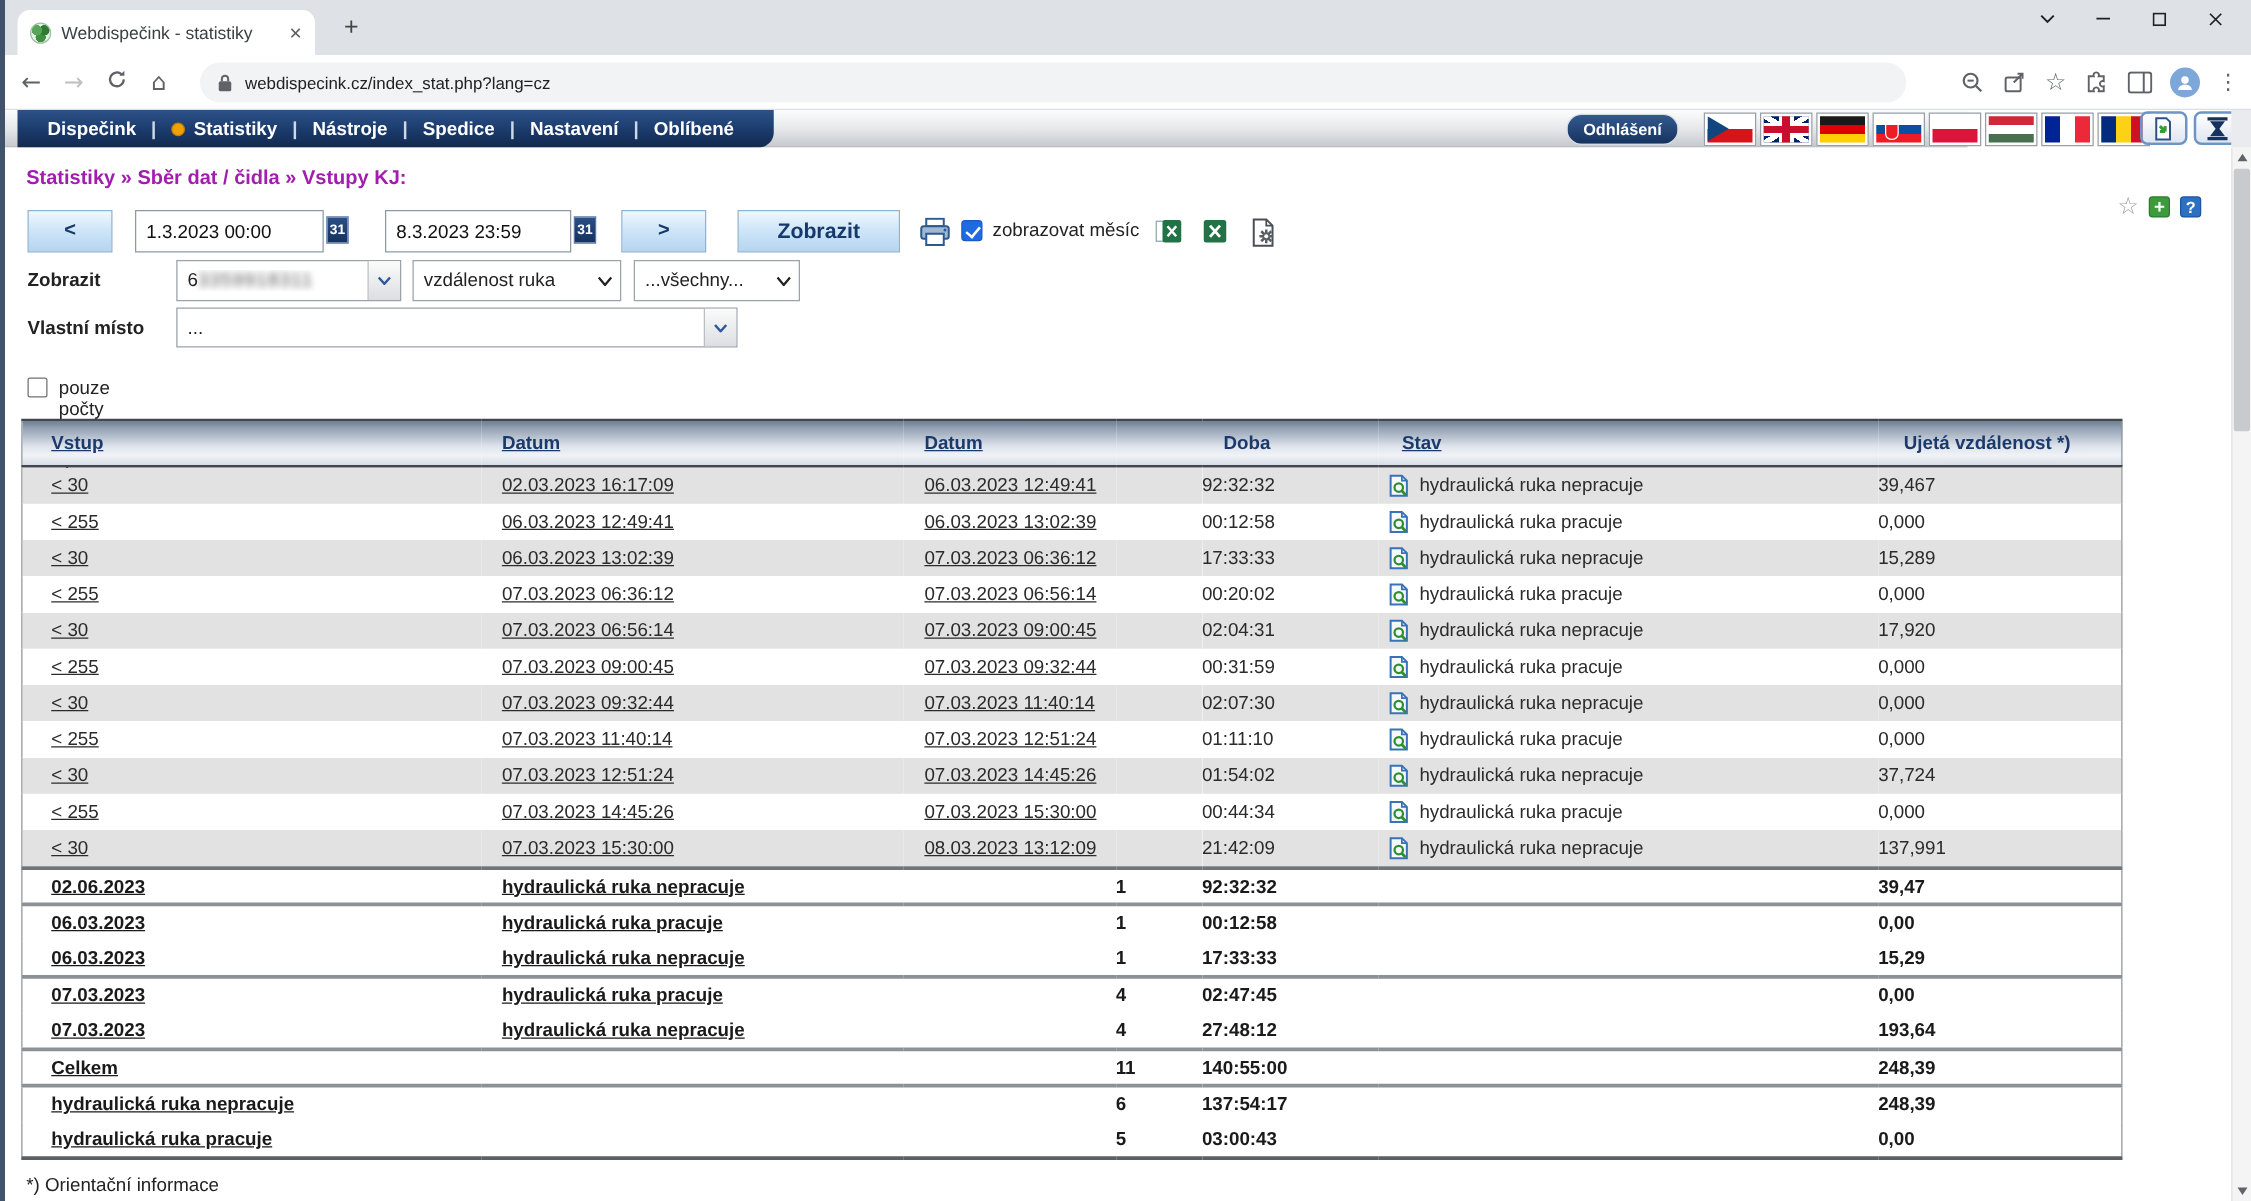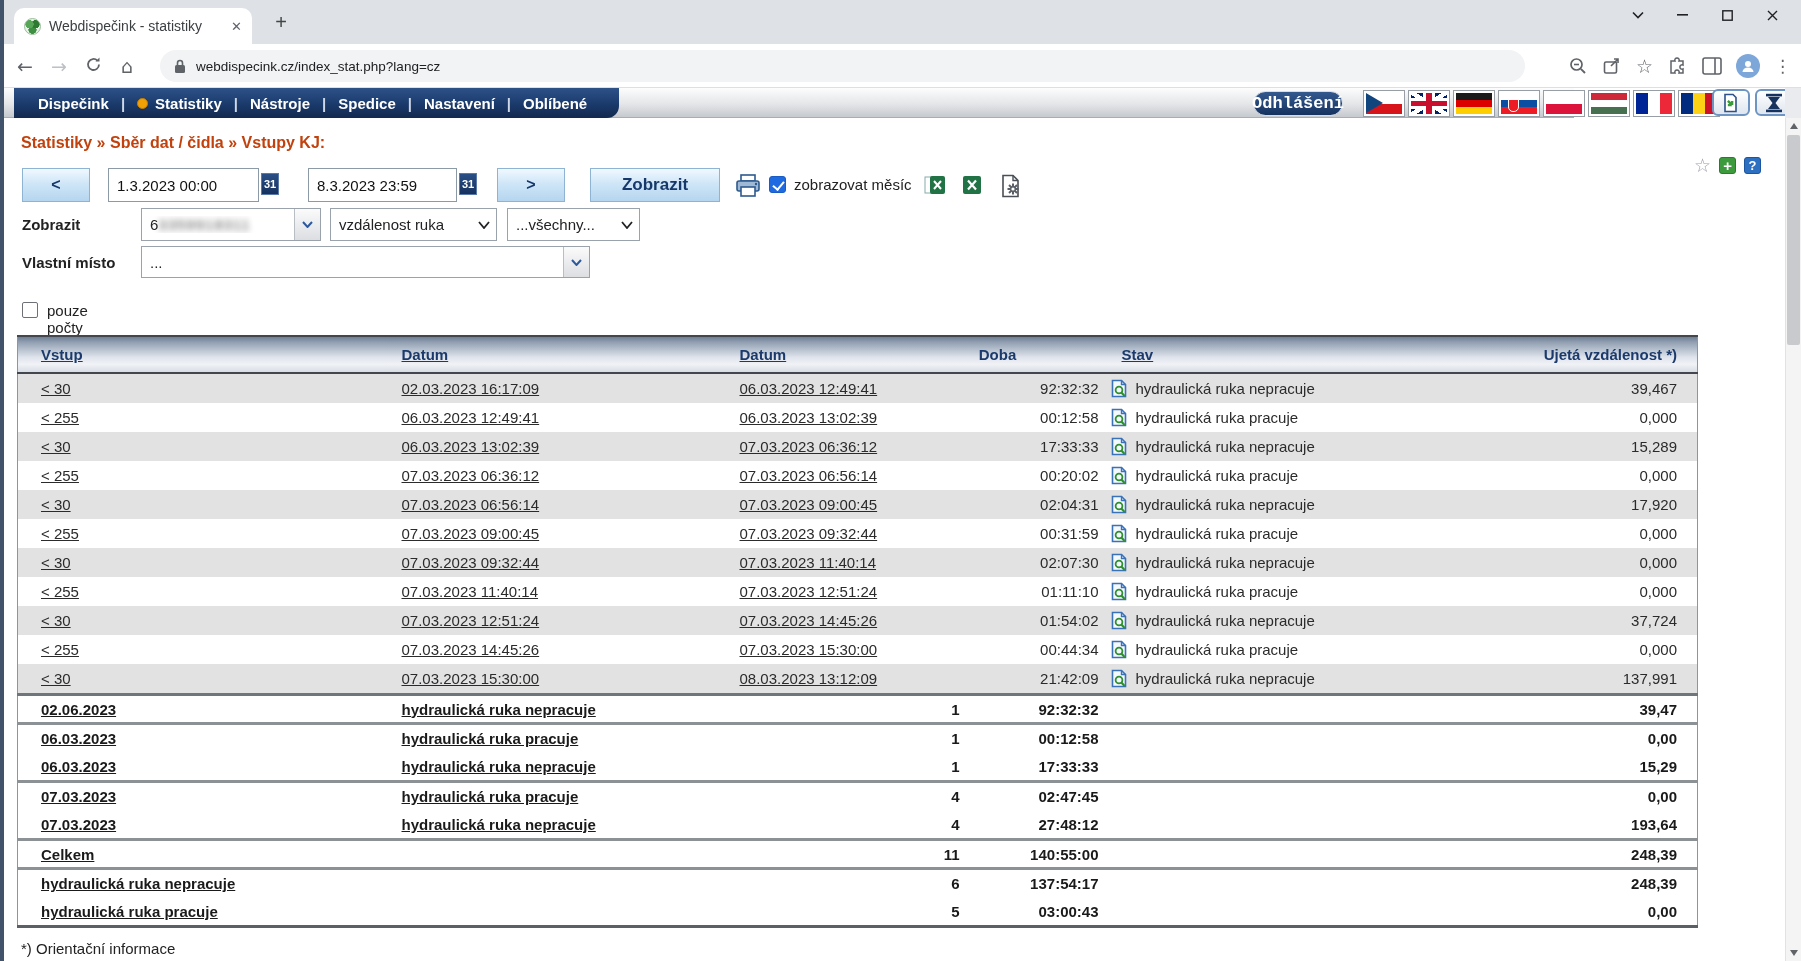--- a/index.html
+++ b/index.html
@@ -39,21 +39,21 @@
   #appbar{position:absolute;left:0;top:88px;width:1574px;height:30px;
     background:linear-gradient(180deg,#fdfdfd,#e4e6e9 55%,#c6c9ce);border-bottom:1px solid #a9adb3;}
   #mainmenu{position:absolute;left:14px;top:0;height:30px;padding:0 22px 0 14px;
     background:linear-gradient(180deg,#2d5288,#1a3a6b 55%,#13294e);
     border-radius:0 0 12px 0;display:flex;align-items:center;color:#fff;font-weight:bold;font-size:15px;}
   #mainmenu .mitem{padding:0 10px;cursor:pointer;display:flex;align-items:center;gap:7px;}
   #mainmenu .msep{color:#cfd8e6;padding:0 2px;}
   .active-dot{width:11px;height:11px;border-radius:50%;background:#f2a105;border:1px solid #c87f00;display:inline-block;}
   #logout-btn{position:absolute;left:1253px;top:3px;width:90px;height:25px;
     background:linear-gradient(180deg,#33598f,#16335f);border:1px solid #d6dde6;border-radius:13px;
-    color:#fff;font-weight:bold;font-size:17px;display:flex;align-items:center;justify-content:center;font-family:Liberation Mono, monospace;}
+    color:#fff;font-weight:bold;font-size:13px;display:flex;align-items:center;justify-content:center;}
   #flags{position:absolute;left:1363px;top:2px;display:flex;gap:3px;}
   .flagbox{width:42px;height:27px;background:#fff;border:1px solid #989ea6;padding:2px;}
   .flag{width:100%;height:100%;position:relative;overflow:hidden;}
   .flag-cz{background:linear-gradient(180deg,#fff 0 50%,#d7141a 50% 100%);}
   .flag-cz:before{content:"";position:absolute;left:0;top:0;border-left:17px solid #11457e;
     border-top:10.5px solid transparent;border-bottom:10.5px solid transparent;}
   .flag-gb{background:
     linear-gradient(90deg,transparent 0 15px,#c8102e 15px 21px,transparent 21px),
     linear-gradient(180deg,transparent 0 8px,#c8102e 8px 13px,transparent 13px),
     linear-gradient(90deg,transparent 0 12px,#fff 12px 24px,transparent 24px),
@@ -69,21 +69,21 @@
   .flag-hu{background:linear-gradient(180deg,#ce2939 0 33%,#fff 33% 66%,#477050 66% 100%);}
   .flag-fr{background:linear-gradient(90deg,#002395 0 33%,#fff 33% 66%,#ed2939 66% 100%);}
   .flag-ro{background:linear-gradient(90deg,#002b7f 0 33%,#fcd116 33% 66%,#ce1126 66% 100%);}
   .appbar-iconbtn{position:absolute;top:1px;width:38px;height:27px;background:linear-gradient(180deg,#ffffff,#dfe6ef);
     border:2px solid #6e94c4;border-radius:6px;display:flex;align-items:center;justify-content:center;}
 
   
   #content{position:absolute;left:0;top:118px;width:1785px;height:843px;background:#fff;}
   #left-edge{position:absolute;left:0;top:0;width:4px;height:961px;background:#41536b;}
 
-  #breadcrumb{position:absolute;left:21px;top:16px;font-size:16px;font-weight:bold;color:#c2410c;}
+  #breadcrumb{position:absolute;left:21px;top:16px;font-size:16px;font-weight:bold;color:#a21caf;}
   #page-icons{position:absolute;left:1694px;top:36px;display:flex;gap:8px;align-items:center;}
   .star-outline{font-family:"DejaVu Sans",sans-serif;font-size:19px;color:#9aa0a8;}
   .plus-box{width:17px;height:17px;background:#3d9b3d;border:1px solid #2c7a2c;border-radius:3px;
     color:#fff;font-weight:bold;font-size:15px;line-height:15px;text-align:center;}
   .help-box{width:17px;height:17px;background:#2d6fc0;border:1px solid #1c55a0;border-radius:3px;
     color:#fff;font-weight:bold;font-size:13px;line-height:16px;text-align:center;}
 
   
   .tbtn{position:absolute;top:0;height:34px;background:linear-gradient(180deg,#f0f8ff,#cfe6f8 45%,#b5d5ef);
     border:1px solid #8fb3d2;color:#16386b;font-weight:bold;display:flex;align-items:center;justify-content:center;}
@@ -115,21 +115,21 @@
     border:1.5px solid #6d7075;border-radius:2px;}
   #lbl-daily{position:absolute;left:47px;top:1px;font-size:15px;color:#222;}
 
   
   #grid{position:absolute;left:17px;top:217px;width:1680px;border-collapse:collapse;table-layout:fixed;
     font-size:15px;color:#2b2b2b;border-left:1px solid #8e959e;border-right:1px solid #8e959e;}
   #grid thead th{height:37px;font-weight:bold;color:#1b3a6b;
     background:linear-gradient(180deg,#6e7f95 0,#93a1b3 16%,#dfe4ec 58%,#f0f2f6 78%,#d8dde5 100%);
     border-top:2px solid #43474d;border-bottom:2px solid #43474d;padding:0;}
   #grid td{height:29px;padding:0;white-space:nowrap;overflow:hidden;}
-  .al{text-align:left;text-decoration:underline;} .ar{text-align:right;} .ac{text-align:center;}
+  .al{text-align:left;text-decoration:underline;} .ar{} .ac{text-align:center;}
   .pl23{padding-left:23px!important;} .pl17{padding-left:17px!important;} .pl19{padding-left:19px!important;}
   .pr4{padding-right:4px!important;} .pr2{padding-right:2px!important;} .pr20{padding-right:20px!important;}
   tr.stripe td{background:#e2e2e2;}
   tr.sumrow td{font-weight:bold;color:#1a1a1a;background:#fff;}
   tr.group-start td{border-top:3px solid #8c9196;}
   tr.data-end td{border-top:3px solid #6f757c;}
   tr.table-end td{border-bottom:3px solid #5b6066;}
   .stav-cell{display:flex;align-items:center;gap:8px;height:29px;padding-left:8px;}
   .doc-icon{flex:0 0 auto;display:block;}
 

